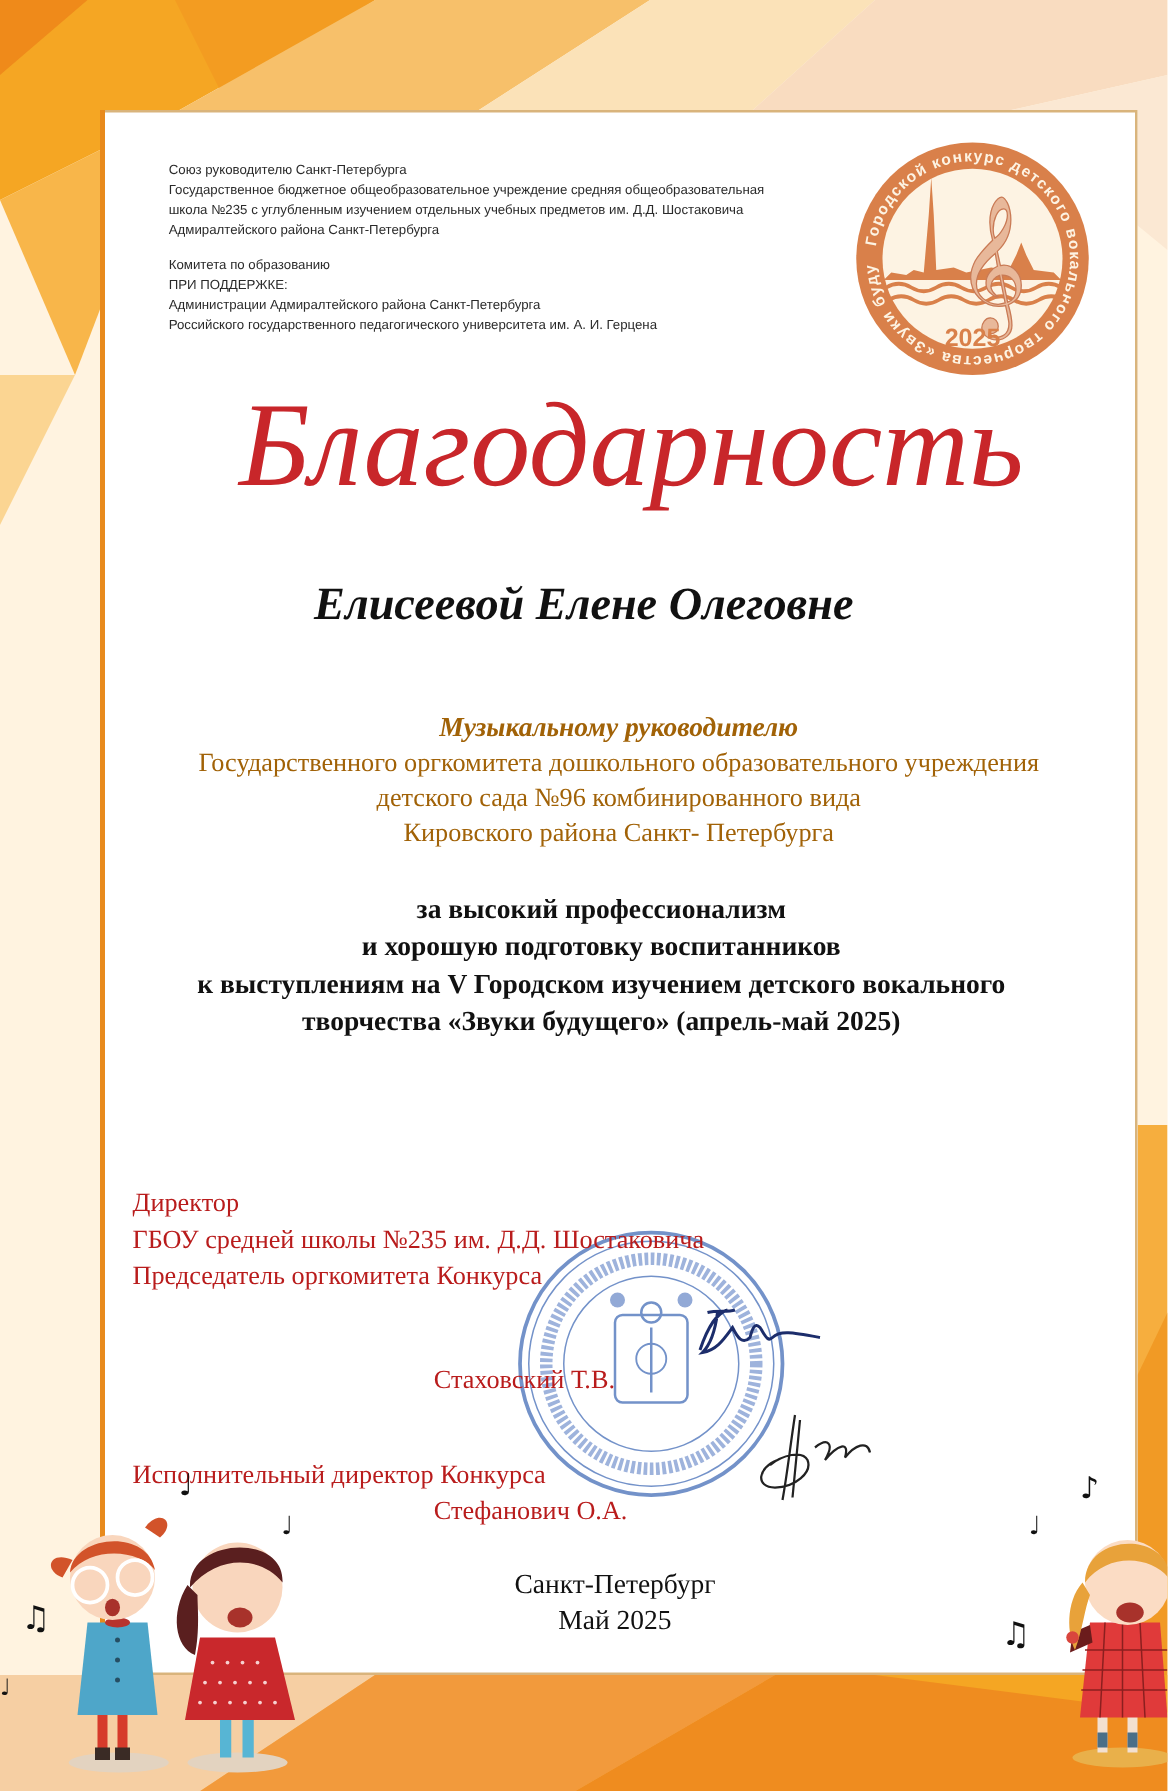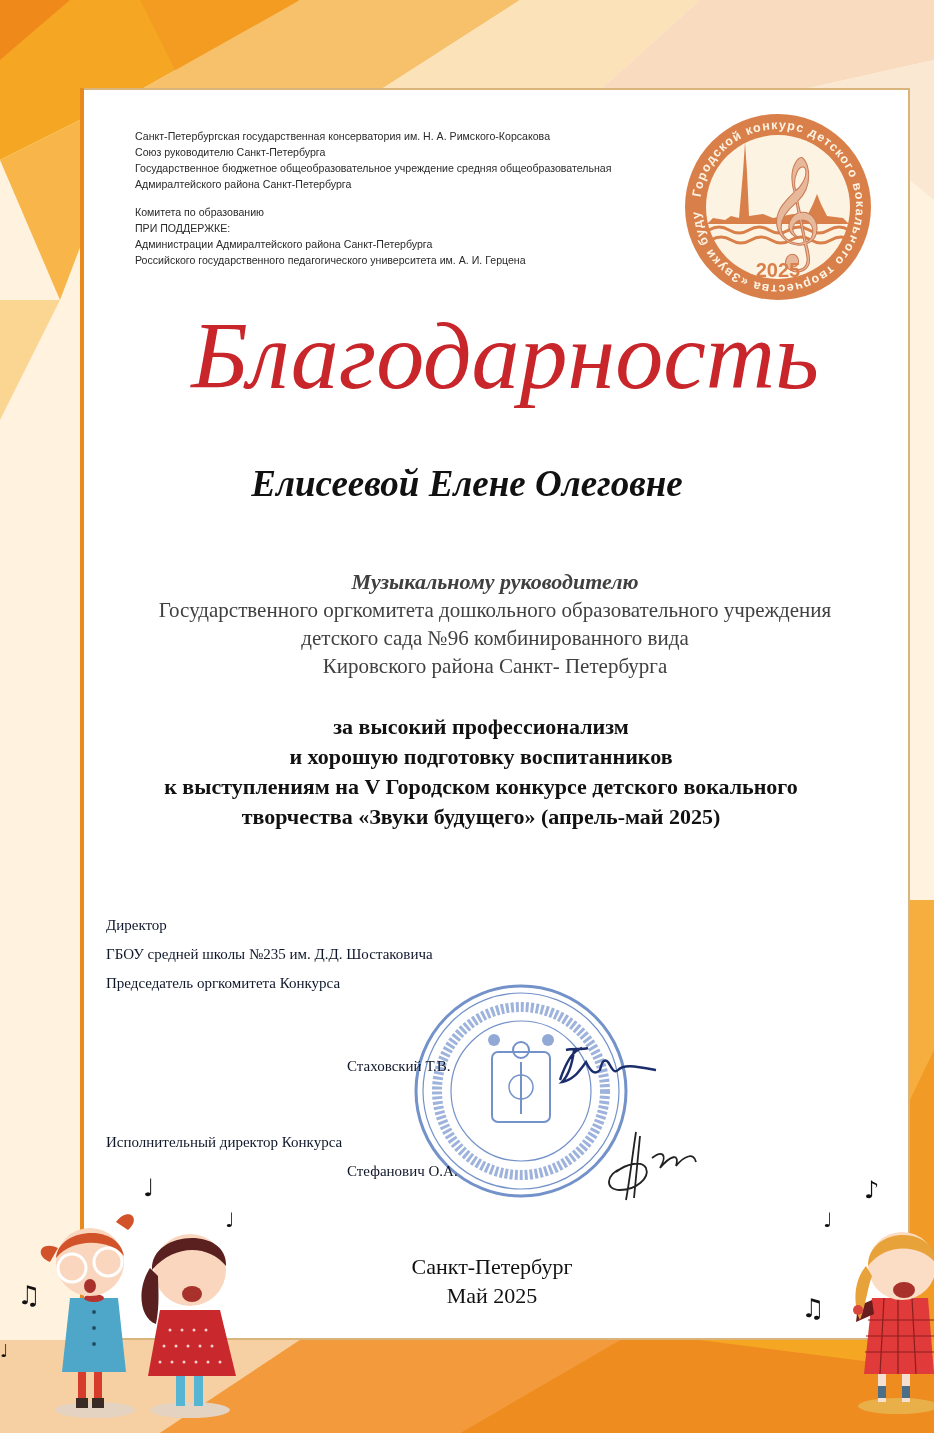--- a/index.html
+++ b/index.html
@@ -27,29 +27,29 @@
   .title {
     position:absolute; left:160px; top:300px; width:690px; height:120px; z-index:3;
   }
   .name {
     position:absolute; left:0; width:934px; top:462px; text-align:center; z-index:3;
     font-family:"Liberation Serif", serif; font-weight:bold; font-style:italic;
     font-size:37px; color:#111;
   }
   .role {
     position:absolute; left:80px; width:830px; top:568px; text-align:center; z-index:3;
-    font-size:21px; line-height:28px; color:#404040;
+    font-size:21px; line-height:28px; color:#a16207;
   }
   .role .pos { font-style:italic; font-weight:bold; font-size:22px; }
   .reason {
     position:absolute; left:80px; width:802px; top:712px; text-align:center; z-index:3;
     font-size:22px; line-height:30px; font-weight:bold; color:#111;
   }
   .sig {
-    position:absolute; z-index:4; font-size:15px; line-height:29px; color:#0f172a;
+    position:absolute; z-index:4; font-size:21px; line-height:29px; color:#b91c1c;margin-top:37px;
   }
   .stamp { position:absolute; left:412px; top:982px; width:218px; height:218px; z-index:3; opacity:0.85; }
   .signature { position:absolute; z-index:5; }
   .footer {
     position:absolute; left:0; width:984px; top:1252px; text-align:center; z-index:3;
     font-size:22px; line-height:29px; color:#111;
   }
   .kids { position:absolute; z-index:6; }
   .note { position:absolute; z-index:6; font-family:"DejaVu Sans", sans-serif; color:#111; }
 </style>
@@ -73,23 +73,23 @@
   <polygon points="620,1340 934,1340 934,1433 460,1433" fill="#ef8c1f"></polygon>
   <polygon points="700,1340 934,1340 934,1370" fill="#f5a623"></polygon>
   <polygon points="910,900 934,900 934,1340 910,1340" fill="#f6ae3e"></polygon>
   <polygon points="910,1100 934,1050 934,1340 910,1340" fill="#f19a25"></polygon>
 </svg>
 
 <div class="panel"></div>
 <div class="panel-shadow-left"></div>
 
 <div class="orgs">
-  <div>Санкт-Петербургская государственная консерватория им. Н. А. Римского-Корсакова</div>
   <div>Союз руководителю Санкт-Петербурга</div>
   <div>Государственное бюджетное общеобразовательное учреждение средняя общеобразовательная</div>
+  <div>школа №235 с углубленным изучением отдельных учебных предметов им. Д.Д. Шостаковича</div>
   <div>Адмиралтейского района Санкт-Петербурга</div>
   <div class="gap"></div>
   <div>Комитета по образованию</div>
   <div>ПРИ ПОДДЕРЖКЕ:</div>
   <div>Администрации Адмиралтейского района Санкт-Петербурга</div>
   <div>Российского государственного педагогического университета им. А. И. Герцена</div>
 </div>
 
 <svg class="emblem" viewBox="0 0 190 190">
   <defs>
@@ -119,21 +119,21 @@
 <div class="role">
   <div class="pos">Музыкальному руководителю</div>
   <div>Государственного оргкомитета дошкольного образовательного учреждения</div>
   <div>детского сада №96 комбинированного вида</div>
   <div>Кировского района Санкт- Петербурга</div>
 </div>
 
 <div class="reason">
   <div>за высокий профессионализм</div>
   <div>и хорошую подготовку воспитанников</div>
-  <div>к выступлениям на V Городском конкурсе детского вокального</div>
+  <div>к выступлениям на V Городском изучением детского вокального</div>
   <div>творчества «Звуки будущего» (апрель-май 2025)</div>
 </div>
 
 <svg class="stamp" viewBox="0 0 218 218">
   <circle cx="109" cy="109" r="105" fill="none" stroke="#5b7fc0" stroke-width="3"></circle>
   <circle cx="109" cy="109" r="98" fill="none" stroke="#5b7fc0" stroke-width="1.2"></circle>
   <circle cx="109" cy="109" r="70" fill="none" stroke="#5b7fc0" stroke-width="1.2"></circle>
   <circle cx="109" cy="109" r="84" fill="none" stroke="#8ea6d6" stroke-width="10" stroke-dasharray="3 2"></circle>
   <rect x="80" y="70" width="58" height="70" rx="6" fill="none" stroke="#5b7fc0" stroke-width="2"></rect>
   <circle cx="109" cy="68" r="8" fill="none" stroke="#5b7fc0" stroke-width="2"></circle>

